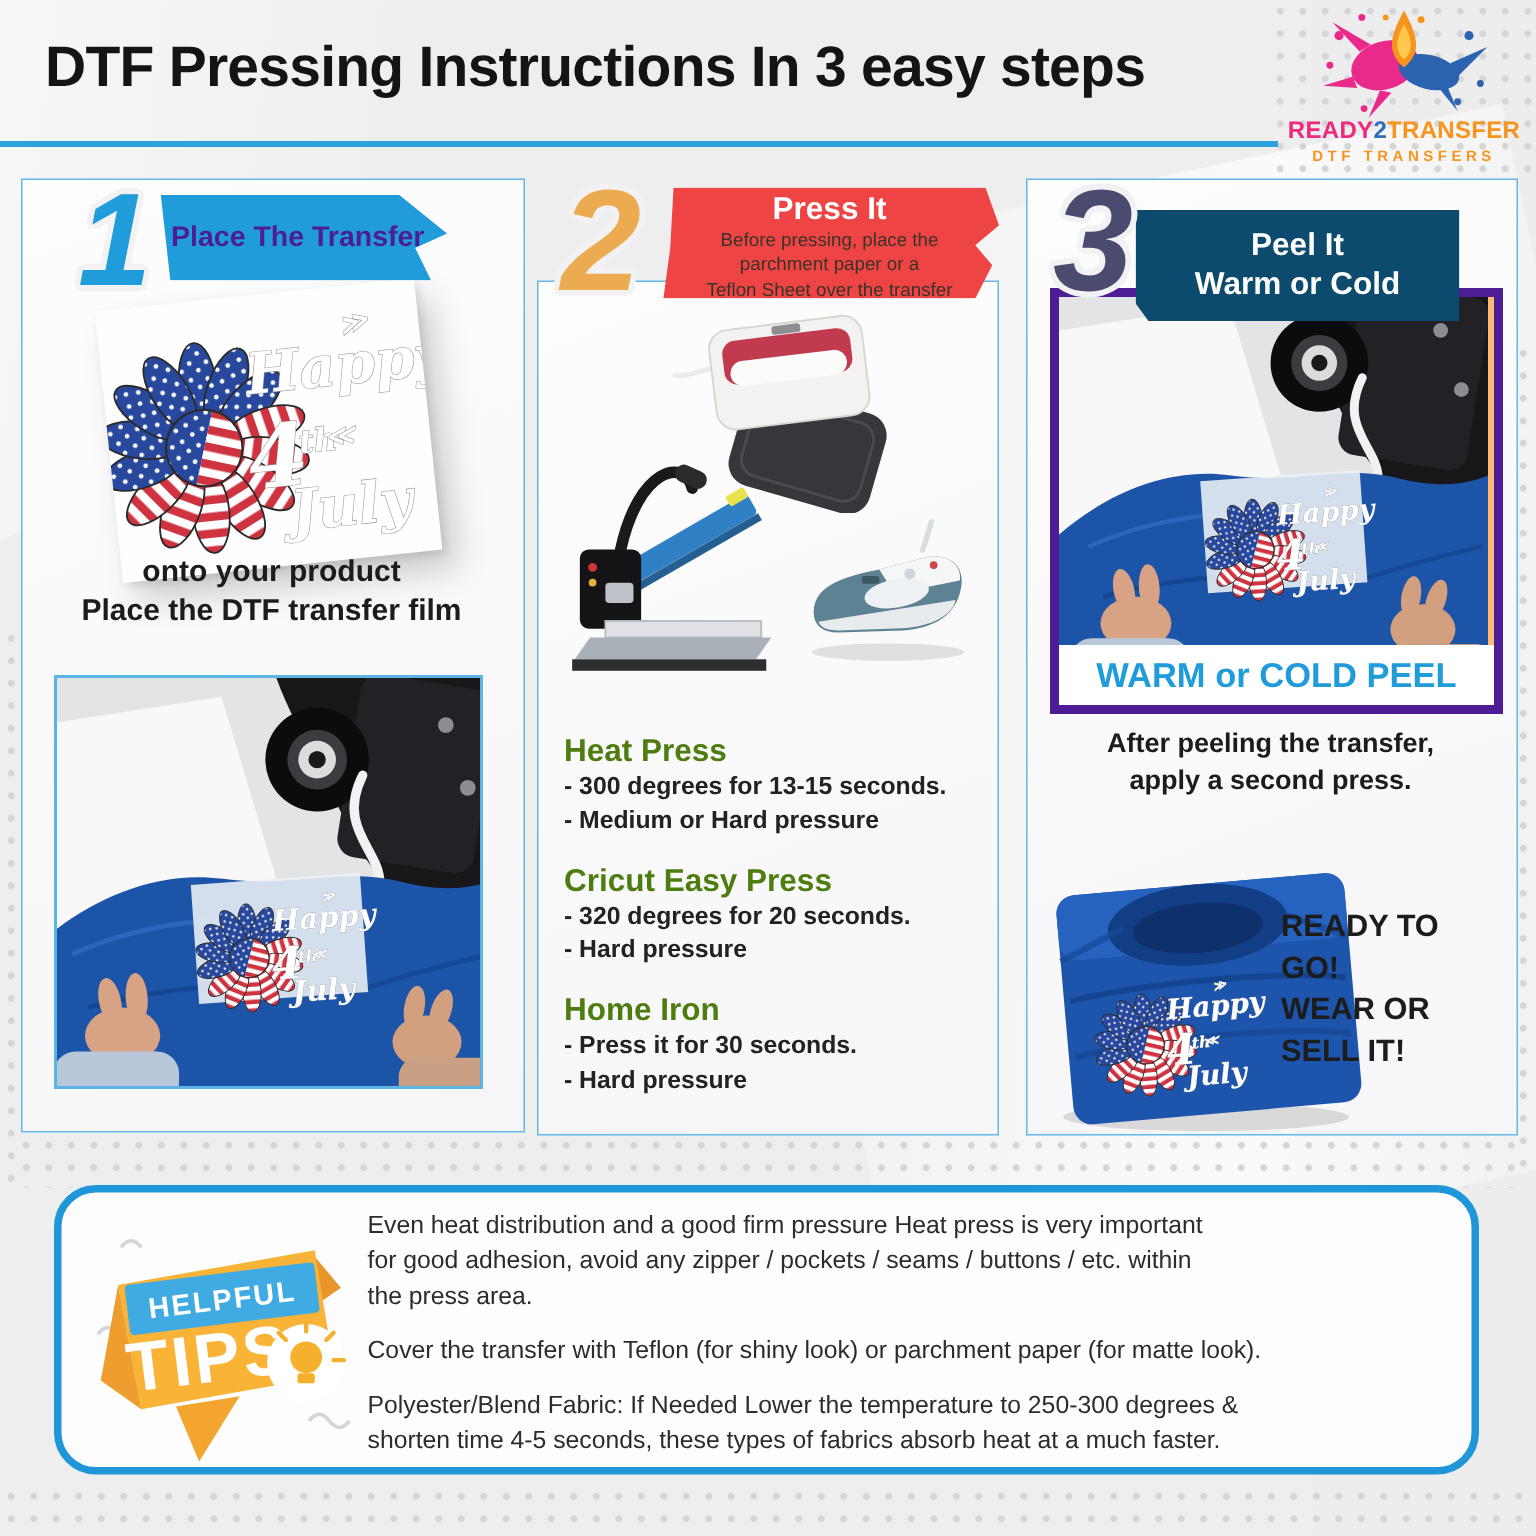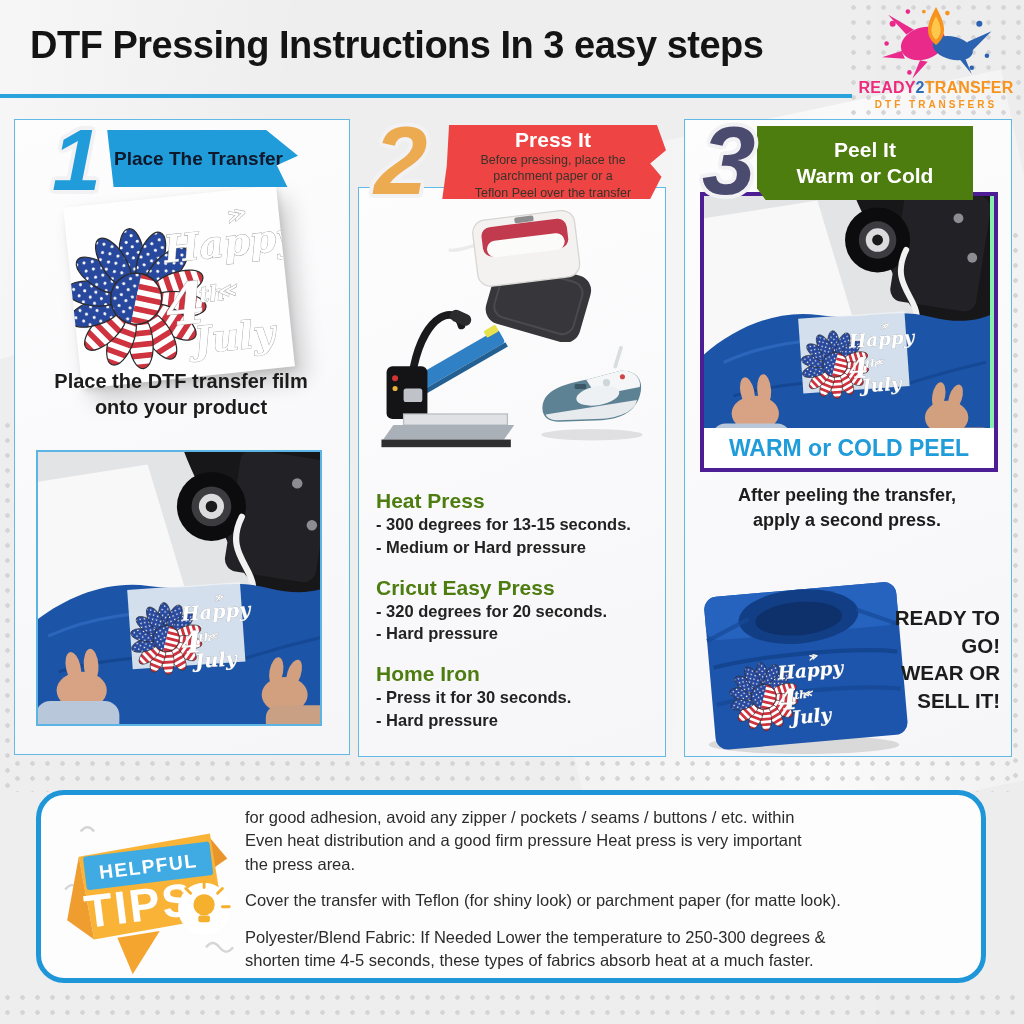--- a/index.html
+++ b/index.html
@@ -48,29 +48,29 @@
   .stepnum{position:absolute;z-index:6;font-style:italic;font-weight:800;line-height:.82;
     text-shadow:4px 0 0 #f2f2f4,-4px 0 0 #f2f2f4,0 4px 0 #f2f2f4,0 -4px 0 #f2f2f4,
       3px 3px 0 #f2f2f4,-3px -3px 0 #f2f2f4,3px -3px 0 #f2f2f4,-3px 3px 0 #f2f2f4;}
   .stepnum.n1{left:52px;top:124px;font-size:88px;color:#1f9cd9;}
   .stepnum.n2{left:374px;top:122px;font-size:96px;color:#ecab51;}
   .stepnum.n3{left:702px;top:122px;font-size:96px;color:#4b4b70;}
 
   .ribbon1{position:absolute;left:86px;top:130px;width:212px;height:57px;background:#1f9cd9;
     z-index:5;display:flex;align-items:center;
     clip-path:polygon(10% 0,85% 0,100% 45%,90% 62%,95% 100%,13% 100%);}
-  .ribbon1 span{color:#0f172a;font-weight:700;font-size:19px;padding-left:28px;white-space:nowrap;}
+  .ribbon1 span{color:#4c1d95;font-weight:700;font-size:19px;padding-left:28px;white-space:nowrap;}
 
   .banner2{position:absolute;left:440px;top:125px;width:226px;height:74px;background:#ef4444;
     z-index:5;text-align:center;
     clip-path:polygon(4% 0,96% 0,100% 34%,93% 52%,98% 70%,93% 100%,1% 100%,3% 55%);}
   .banner2 .t{color:#fff;font-weight:800;font-size:21px;margin-top:3px;}
   .banner2 .s{color:#39332a;font-weight:400;font-size:12.5px;line-height:1.3;}
 
-  .banner3{position:absolute;left:757px;top:126px;width:216px;height:74px;background:#4d7c0f;
+  .banner3{position:absolute;left:757px;top:140px;width:216px;height:74px;background:#0c4a6e;
     z-index:5;display:flex;flex-direction:column;justify-content:center;text-align:center;
     clip-path:polygon(0 0,100% 0,100% 100%,4% 100%,0 84%);}
   .banner3 span{color:#fff;font-weight:800;font-size:21px;line-height:1.25;}
 
   
   .film{position:absolute;left:72px;top:196px;width:214px;height:182px;background:#fefefe;
     transform:rotate(-6deg);z-index:3;
     box-shadow:10px 14px 22px rgba(0,0,0,.18),2px 3px 6px rgba(0,0,0,.10);}
   .caption1{position:absolute;left:14px;top:368px;width:334px;text-align:center;z-index:3;
     font-weight:800;font-size:20px;color:#1c1c1c;line-height:1.32;}
@@ -81,29 +81,29 @@
   .device{position:absolute;z-index:3;}
   .dev-easypress{left:444px;top:210px;width:158px;height:132px;}
   .dev-clamshell{left:374px;top:288px;width:146px;height:166px;}
   .dev-iron{left:534px;top:342px;width:116px;height:100px;}
   .press-info{position:absolute;left:376px;top:489px;width:278px;z-index:3;}
   .press-info h4{margin:0;font-size:21px;font-weight:800;color:#4d7c0f;}
   .press-info .ln{font-size:16.5px;font-weight:700;color:#222;line-height:1.38;}
   .press-info .sec{margin-bottom:17px;}
 
   
-  .peelbox{position:absolute;left:700px;top:192px;width:290px;z-index:3;border:4px solid #4c1d95;
-    background:#86efac;}
+  .peelbox{position:absolute;left:700px;top:192px;width:290px;z-index:3;border:6px solid #4c1d95;
+    background:#fdba74;}
   .peelbox svg{display:block;}
   .peel-label{height:40px;display:flex;align-items:center;justify-content:center;
     font-size:23px;font-weight:800;color:#1f9cd9;background:#fff;}
   .after3{position:absolute;left:684px;top:483px;width:326px;text-align:center;z-index:3;
     font-size:18px;font-weight:800;color:#1c1c1c;line-height:1.38;}
   .folded{position:absolute;left:690px;top:552px;width:228px;height:202px;z-index:3;}
-  .ready3{position:absolute;left:854px;top:604px;width:146px;text-align:right;z-index:4;
+  .ready3{position:absolute;left:854px;top:604px;width:146px;text-align:left;z-index:4;
     font-size:20.5px;font-weight:800;color:#1c1c1c;line-height:1.35;}
 
   
   .tipsbox{position:absolute;left:36px;top:790px;width:950px;height:193px;z-index:2;
     background:#fdfdfe;border:5px solid #1e96d8;border-radius:28px;box-sizing:border-box;}
   .tips-badge{position:absolute;left:58px;top:820px;width:190px;height:162px;z-index:3;}
   .tips-text{position:absolute;left:245px;top:806px;width:736px;z-index:3;}
   .tips-text .para{margin:0 0 13px 0;}
   .tips-text .tline{font-size:16.5px;color:#2c2c2c;line-height:1.42;}
 
@@ -258,35 +258,35 @@
   <div class="ribbon1">
     <span>Place The Transfer</span>
   </div>
 
   <div class="film">
     <svg width="214" height="182" viewBox="0 0 210 170">
       <use href="#design"></use>
     </svg>
   </div>
   <div class="caption1">
+    <div>onto your product</div>
     <div>Place the DTF transfer film</div>
-    <div>onto your product</div>
   </div>
   <div class="photo p1">
     <svg width="282" height="272" viewBox="0 0 290 260" preserveAspectRatio="xMidYMid slice">
       <use href="#press-scene"></use>
     </svg>
   </div>
 
   <div class="stepnum n2">2</div>
   <div class="banner2">
     <div class="t">Press It</div>
     <div class="s">Before pressing, place the</div>
     <div class="s">parchment paper or a</div>
-    <div class="s">Teflon Peel over the transfer</div>
+    <div class="s">Teflon Sheet over the transfer</div>
   </div>
 
   <svg class="device dev-easypress" viewBox="0 0 240 206">
     <rect x="68" y="86" width="152" height="108" rx="24" transform="rotate(16 144 140)" fill="#37373b"></rect>
     <rect x="80" y="98" width="128" height="84" rx="18" transform="rotate(16 144 140)" fill="none" stroke="#4a4a4f" stroke-width="3"></rect>
     <path d="M58,52 C30,58 16,66 4,62" stroke="#ebebeb" stroke-width="5" fill="none"></path>
     <g transform="rotate(-7 125 60)">
       <rect x="45" y="8" width="160" height="104" rx="20" fill="#f3f2f0" stroke="#d8d6d2" stroke-width="2"></rect>
       <rect x="58" y="20" width="134" height="46" rx="14" fill="#c23a4d"></rect>
       <rect x="64" y="42" width="122" height="26" rx="13" fill="#fbfbfa"></rect>
@@ -383,22 +383,22 @@
       <line x1="148" y1="70" x2="148" y2="64"></line>
       <line x1="162" y1="76" x2="167" y2="71"></line>
       <line x1="167" y1="90" x2="174" y2="90"></line>
       <line x1="134" y1="76" x2="129" y2="71"></line>
     </g>
     <circle cx="148" cy="88" r="11" fill="#f5b02e"></circle>
     <rect x="142" y="99" width="12" height="7" rx="2" fill="#f5b02e"></rect>
   </svg>
   <div class="tips-text">
     <div class="para">
+      <div class="tline">Even heat distribution and a good firm pressure Heat press is very important</div>
       <div class="tline">for good adhesion, avoid any zipper / pockets / seams / buttons / etc. within</div>
-      <div class="tline">Even heat distribution and a good firm pressure Heat press is very important</div>
       <div class="tline">the press area.</div>
     </div>
     <div class="para">
       <div class="tline">Cover the transfer with Teflon (for shiny look) or parchment paper (for matte look).</div>
     </div>
     <div class="para">
       <div class="tline">Polyester/Blend Fabric: If Needed Lower the temperature to 250-300 degrees &amp;</div>
       <div class="tline">shorten time 4-5 seconds, these types of fabrics absorb heat at a much faster.</div>
     </div>
   </div>

